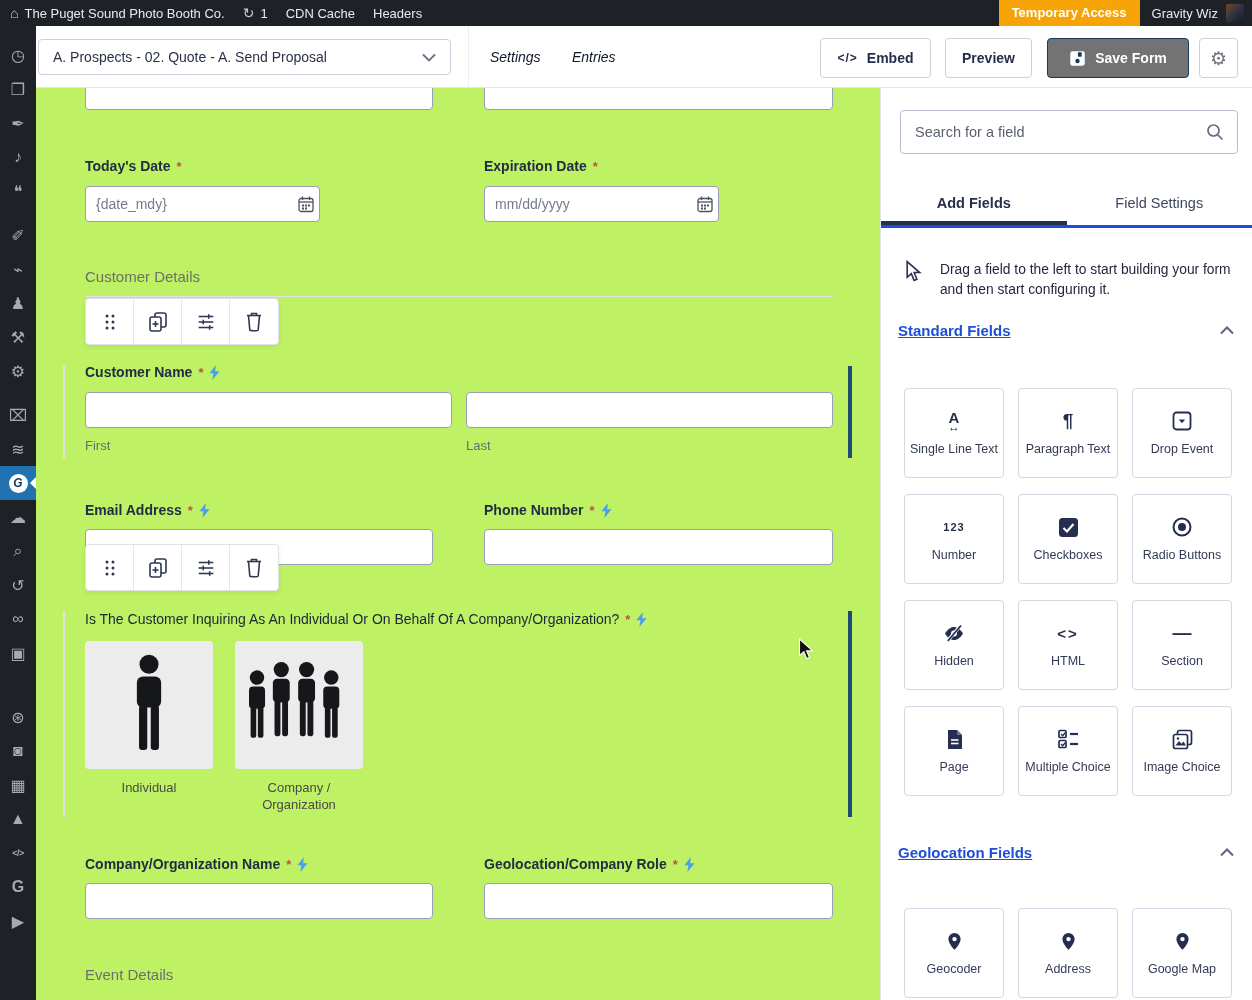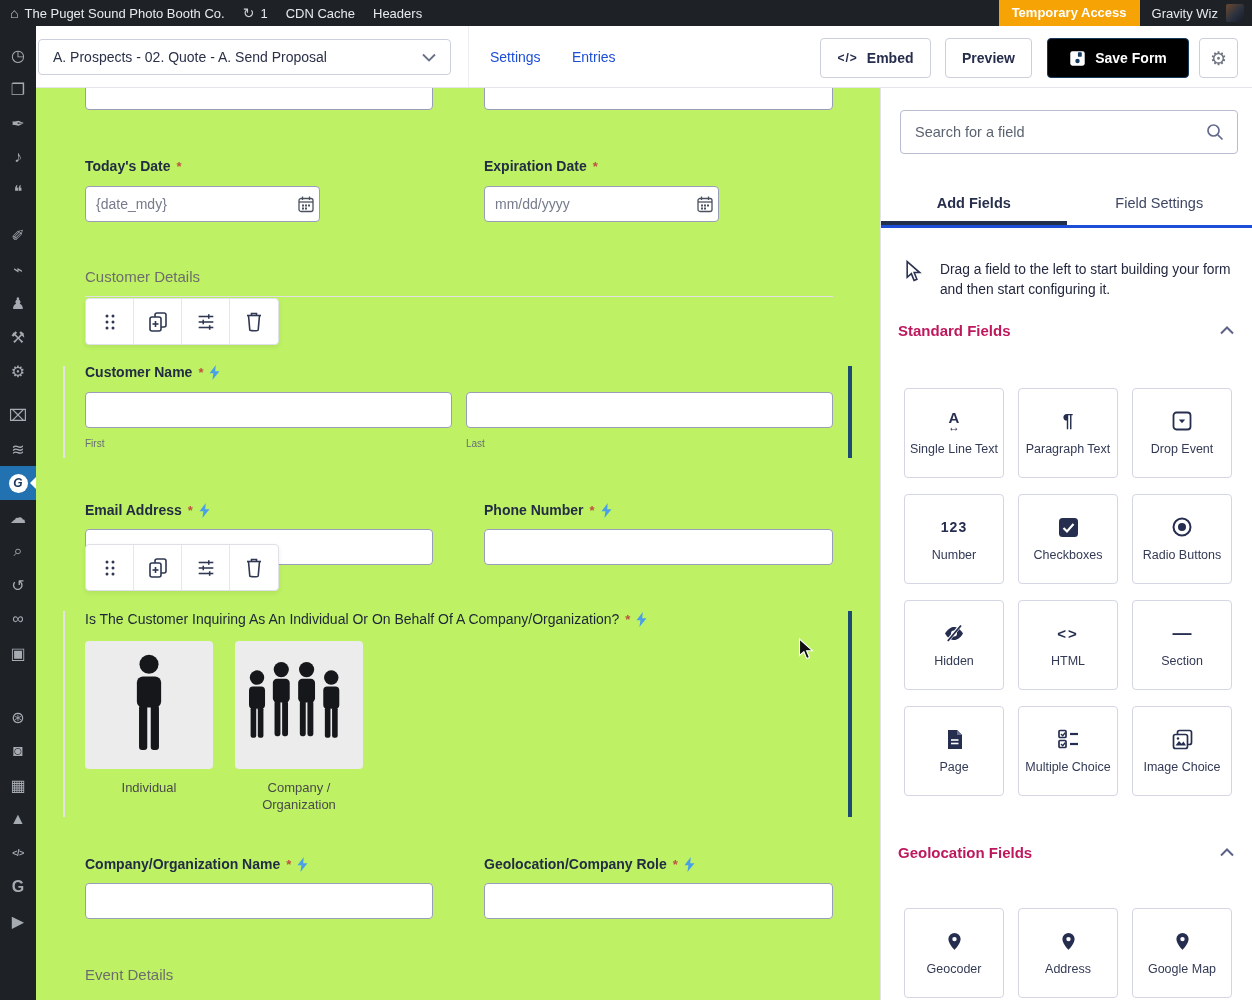--- a/index.html
+++ b/index.html
@@ -25,35 +25,35 @@
   .gf-logo{width:19px;height:19px;border-radius:50%;background:#fff;color:#15355c;font-weight:bold;font-size:12px;
     display:flex;align-items:center;justify-content:center;font-style:italic;}
   .rail .active::after{content:"";position:absolute;right:0;top:11px;border:6px solid transparent;border-right-color:#fff;border-left-width:0;}
 
   
   .topbar{position:absolute;left:36px;top:26px;width:1216px;height:62px;background:#fff;border-bottom:1px solid #e5e6ec;box-sizing:border-box;z-index:30;}
   .switcher{position:absolute;left:2px;top:13px;width:413px;height:36px;border:1px solid #ccd0dd;border-radius:4px;
     display:flex;align-items:center;padding:0 14px;box-sizing:border-box;font-size:14px;color:#2a3047;cursor:pointer;background:#fff;}
   .switcher .sw-label{flex:1;overflow:hidden;white-space:nowrap;}
   .vdiv{position:absolute;left:432px;top:0;width:1px;height:61px;background:#eceef2;}
-  .toplink{position:absolute;top:0;height:61px;display:flex;align-items:center;font-size:14px;color:#1d4ed8;cursor:pointer;}
+  .toplink{position:absolute;top:0;height:61px;display:flex;align-items:center;font-size:14px;color:#0f172a;cursor:pointer;font-style:italic;}
   .btn{position:absolute;top:12px;height:40px;border:1px solid #ccd0db;border-radius:4px;background:#fff;display:flex;
     align-items:center;justify-content:center;gap:9px;font-size:14px;font-weight:bold;color:#262d4d;cursor:pointer;box-sizing:border-box;}
   .btn .code{font-size:12px;font-weight:bold;letter-spacing:1px;}
-  .btn.primary{background:#000000;border-color:#143a5e;color:#fff;}
+  .btn.primary{background:#737373;border-color:#143a5e;color:#fff;}
   .gearbtn{font-size:19px;color:#6f7480;font-weight:normal;}
 
   
   .canvas{position:absolute;left:36px;top:88px;width:844px;height:912px;background:#bef264;overflow:hidden;}
   .inp{position:absolute;border:1px solid #9a9db8;border-radius:4px;background:#fff;box-sizing:border-box;height:36px;
     font-family:"Liberation Sans",sans-serif;font-size:14px;color:#333;padding:0 10px;outline:none;}
   .inp::placeholder{color:#757b8a;opacity:1;}
   .flabel-row{position:absolute;display:flex;align-items:center;gap:6px;font-size:14px;font-weight:bold;color:#222c43;}
   .req{color:#c0503f;font-size:13px;font-weight:bold;}
-  .sublab{position:absolute;font-size:10px;color:#676c76;}
+  .sublab{position:absolute;font-size:13px;color:#676c76;}
   .sec-head{position:absolute;font-size:15px;color:#6d6d6d;}
   .sec-line{position:absolute;height:1px;background:#e2e2e2;}
   .calwrap{position:absolute;pointer-events:none;}
   .leftbar{position:absolute;width:2px;background:#e3e3e3;}
   .bluebar{position:absolute;width:4px;background:#1d4b72;}
 
   .ftb{position:absolute;display:flex;background:#fff;border:1px solid #dfe0e8;border-radius:4px;
     box-shadow:0 2px 5px rgba(20,25,40,.08);z-index:6;}
   .ftb .tbtn{width:48px;height:45px;border:0;background:none;border-right:1px solid #e6e7ed;display:flex;
     align-items:center;justify-content:center;cursor:pointer;padding:0;}
@@ -68,28 +68,28 @@
   .search{position:absolute;left:19px;top:22px;width:338px;height:44px;border:1px solid #b9bcd0;border-radius:4px;
     box-sizing:border-box;font-size:14.5px;color:#333;padding:0 40px 0 14px;font-family:"Liberation Sans",sans-serif;outline:none;}
   .search::placeholder{color:#5c6370;opacity:1;}
   .search-ic{position:absolute;left:325px;top:35px;}
   .tabs{position:absolute;left:0;top:92px;width:371px;height:48px;display:flex;border-bottom:3px solid #1d4ed8;box-sizing:border-box;}
   .tab{flex:1;display:flex;align-items:center;justify-content:center;font-size:14.5px;color:#3f4663;cursor:pointer;}
   .tab.active{color:#272f4d;box-shadow:inset 0 -4px 0 #22304b;font-weight:bold;}
   .hint{position:absolute;left:24px;top:156px;width:326px;display:flex;gap:17px;align-items:flex-start;margin-top:16px;}
   .hint .txt{font-size:13.8px;color:#23283f;line-height:20px;width:292px;}
   .side-sec-head{position:absolute;left:17px;right:18px;display:flex;align-items:center;justify-content:space-between;
-    font-size:15px;font-weight:bold;color:#be185d;}
+    font-size:15px;font-weight:bold;color:#1d4ed8;text-decoration:underline;}
   .fcard{position:absolute;width:100px;height:90px;border:1px solid #d4d6e3;border-radius:4px;background:#fff;
     display:flex;flex-direction:column;align-items:center;justify-content:center;gap:9px;cursor:grab;box-sizing:border-box;}
   .fic{height:24px;display:flex;align-items:center;justify-content:center;color:#262e4f;font-size:19px;font-weight:bold;}
   .flabel{font-size:12.5px;color:#333a56;text-align:center;line-height:15px;padding:0 2px;}
   .slt{display:flex;flex-direction:column;align-items:center;line-height:11px;font-size:15px;}
   .slt .arr{font-size:12px;line-height:8px;}
-  .num123{font-size:14px;letter-spacing:1px;}
+  .num123{font-size:11px;letter-spacing:1px;}
   .htmlic{font-size:15px;letter-spacing:2px;}
   .cursor{position:absolute;z-index:9;}
 </style>
 </head>
 <body>
 
 <div id="app">
 
   <div class="adminbar">
     <div class="grp" style="margin-left:10px">

